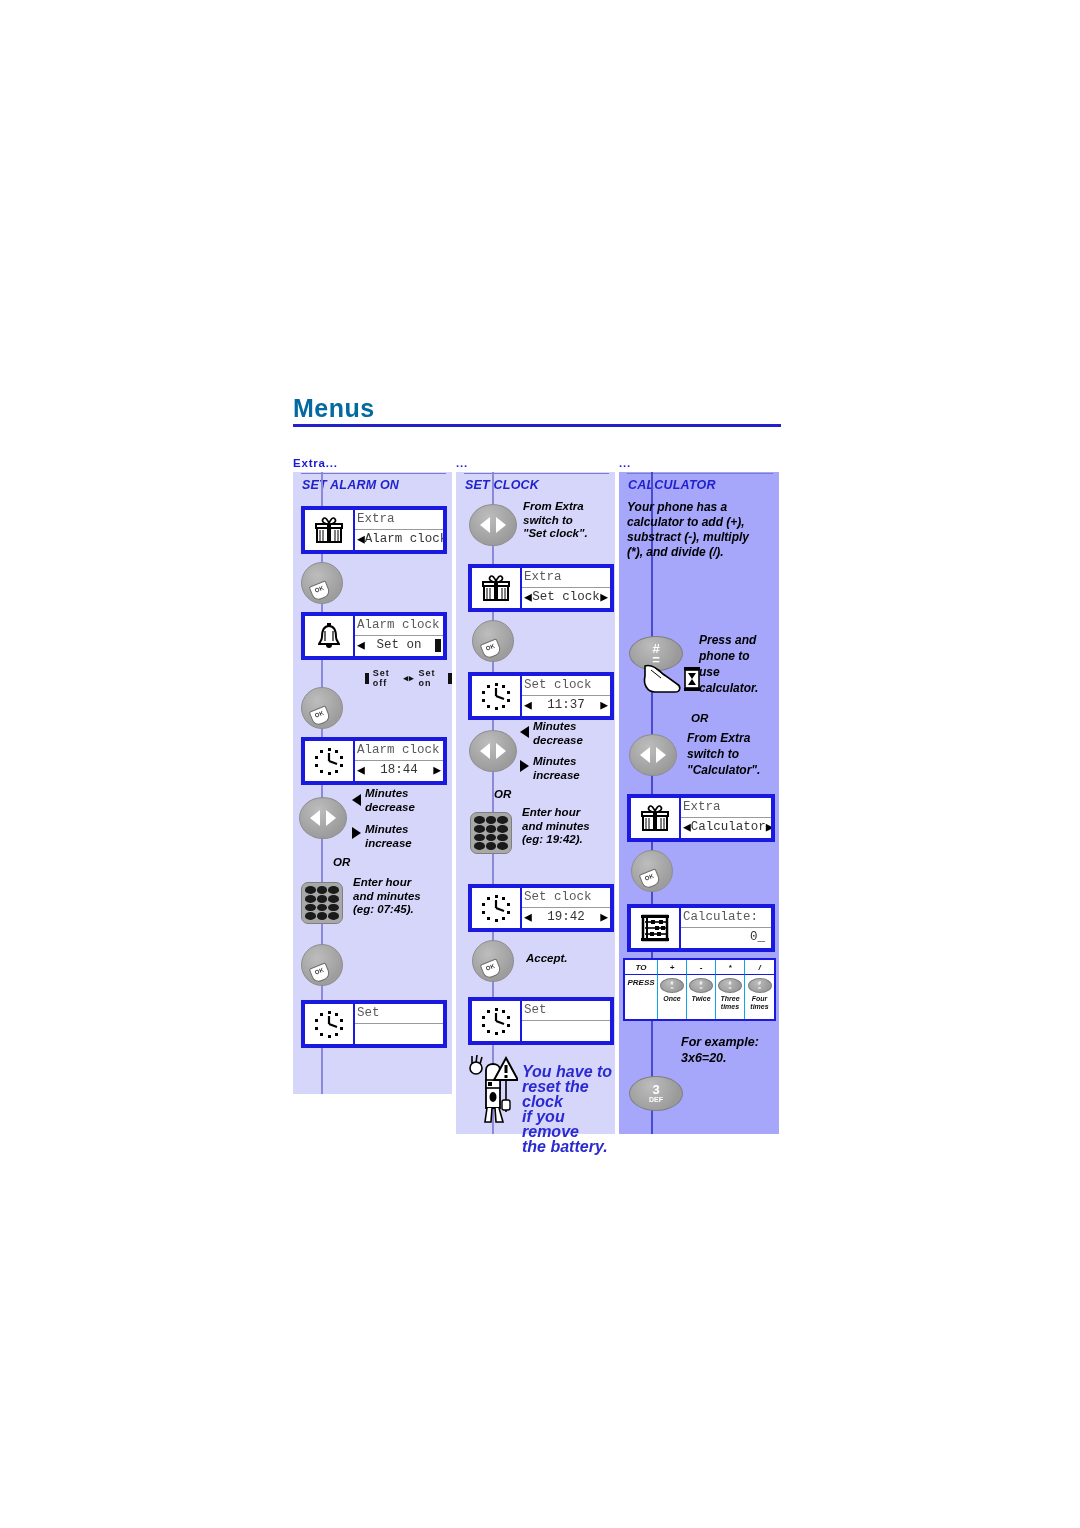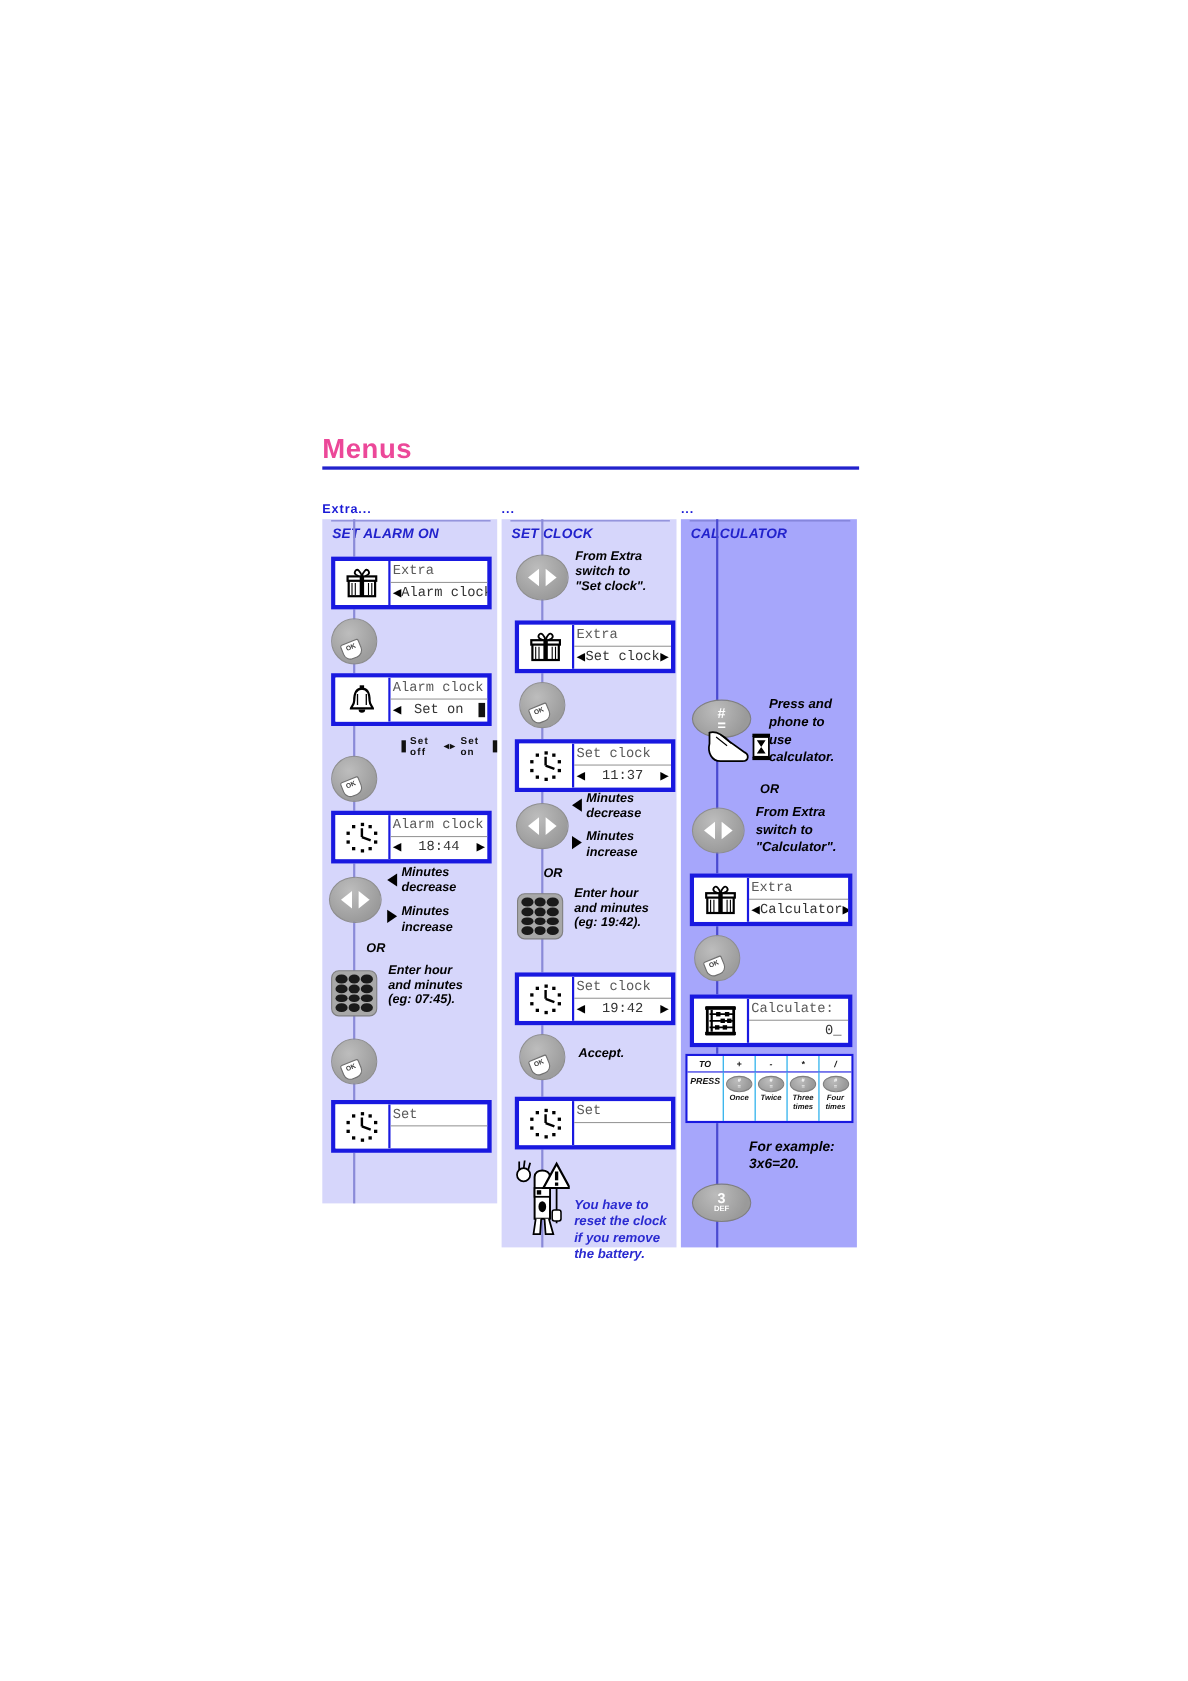--- a/index.html
+++ b/index.html
@@ -15,21 +15,21 @@
     background: #ffffff;
   }
 
   
   .title-wrap {
     position: absolute;
     left: 293px; top: 396px;
     width: 488px;
   }
   .title {
-    color: #ec4899;
+    color: #0369a1;
     font-weight: bold;
     font-size: 25px;
     letter-spacing: 0.5px;
     line-height: 1;
     font-family: "Liberation Sans", sans-serif;
   }
   .title-rule {
     margin-top: 3px;
     height: 3px;
     background: #2222cc;
@@ -692,36 +692,42 @@
 
             <line x1="40" y1="30" x2="40" y2="62" stroke="#000" stroke-width="1.6"></line>
             <path d="M40 8 L52 30 L28 30 Z" fill="#fff" stroke="#000" stroke-width="2"></path>
             <rect x="38.5" y="15" width="3" height="8" fill="#000"></rect>
             <rect x="38.5" y="25" width="3" height="3" fill="#000"></rect>
 
             <rect x="36" y="50" width="8" height="10" rx="2" fill="#fff" stroke="#000" stroke-width="1.4"></rect>
           </svg>
         </div>
 
-        <div class="callout blue" style="left:66px; top:616px; font-size:12px; line-height:15px;">
+        <div class="callout blue" style="left:66px; top:592px; font-size:16px; line-height:15px;">
           <div>You have to</div>
           <div>reset the clock</div>
           <div>if you remove</div>
           <div>the battery.</div>
         </div>
       </div>
     </div>
 
     <div class="col col3">
       <div class="col-head">...</div>
       <div class="col-body">
         <div class="col-toprule"></div>
         <div class="spine"></div>
         <div class="col-title">CALCULATOR</div>
 
+        <div class="callout" style="left:8px; top:28px; line-height:15px; font-size:12px;">
+          <div>Your phone has a</div>
+          <div>calculator to add (+),</div>
+          <div>substract (-), multiply</div>
+          <div>(*), and divide (/).</div>
+        </div>
 
 
         <div class="key-hash" style="position:absolute; left:10px; top:164px; z-index:2;">
           <span>#</span>
           <span>=</span>
         </div>
         <div style="position:absolute; left:22px; top:190px; width:62px; height:34px; z-index:2;">
           <svg class="ico" width="62" height="34" viewBox="0 0 62 34">
             <path d="M4 4 C10 2 16 6 22 12 L36 22 C40 24 40 30 34 30 L14 30 C6 30 2 22 4 14 Z" fill="#fff" stroke="#000" stroke-width="1.6"></path>
             <path d="M10 8 L20 16 M14 6 L24 14" stroke="#000" stroke-width="1" fill="none"></path>

